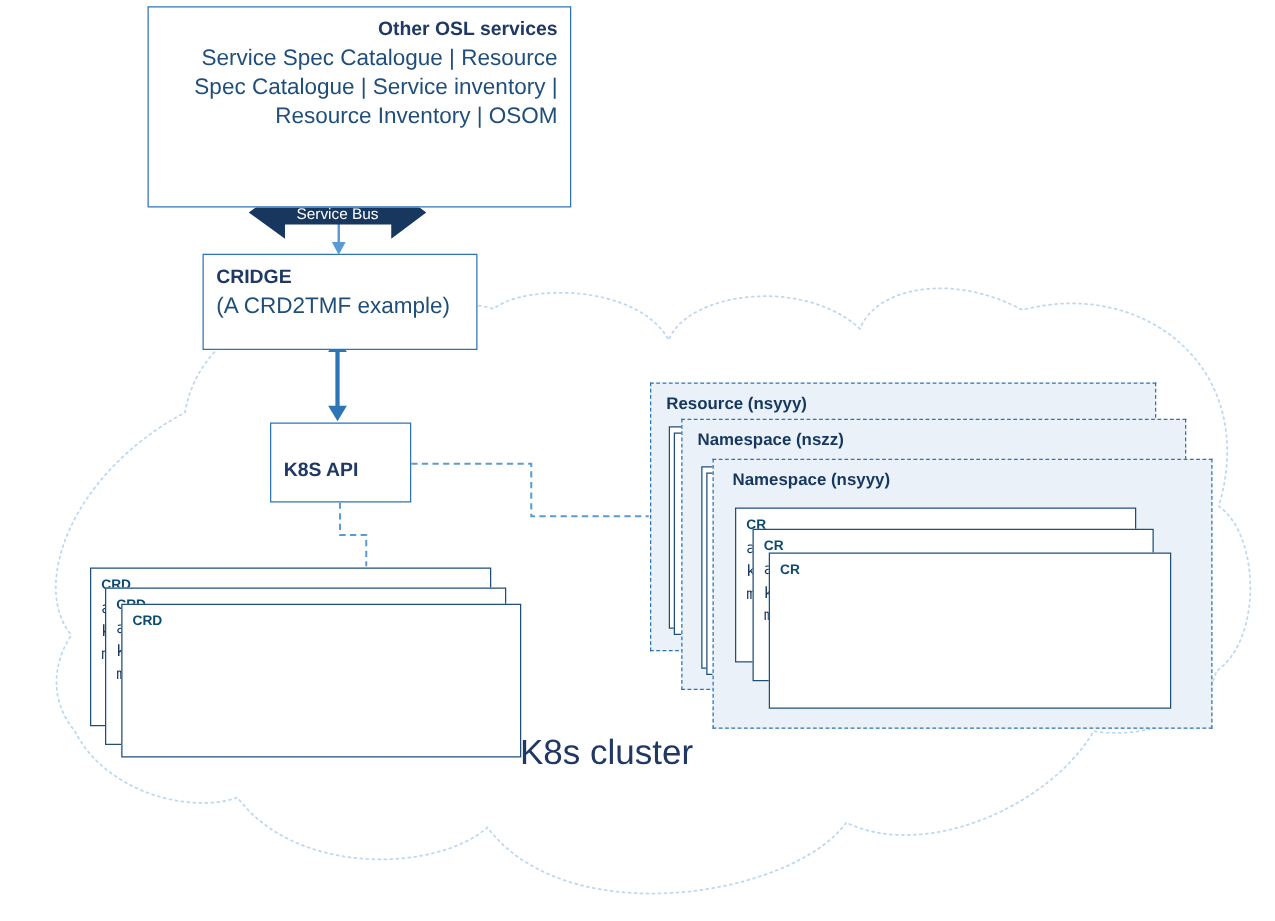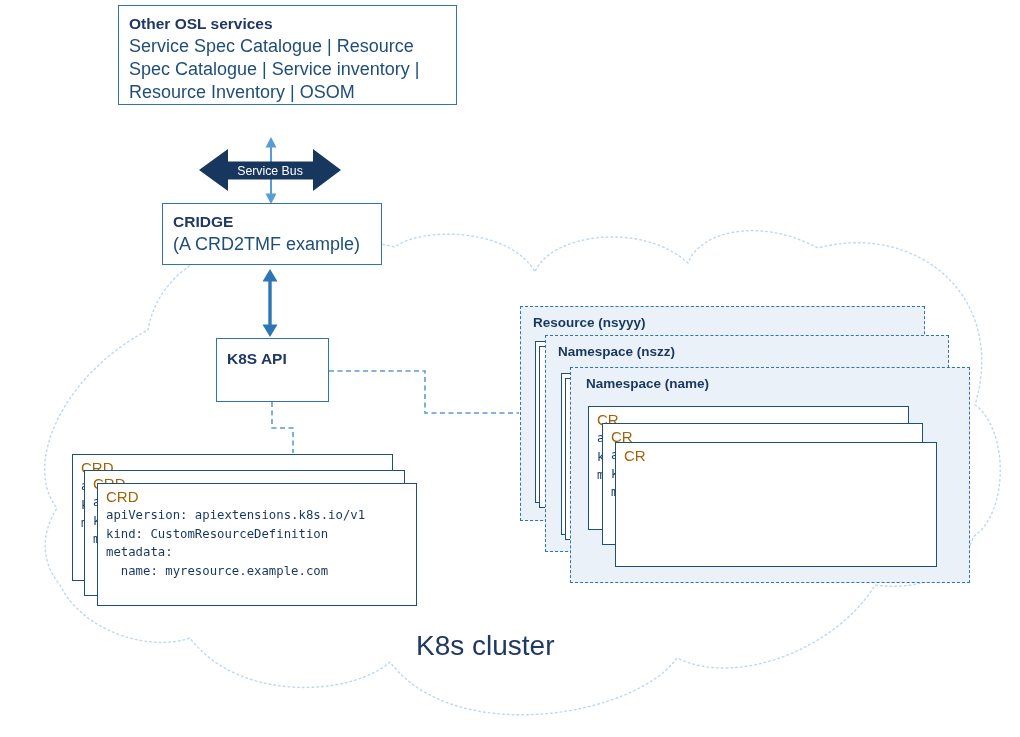--- a/index.html
+++ b/index.html
@@ -33,21 +33,21 @@
   }
   .ns-label { font-weight: bold; font-size: 13.5px; color: #17375E; }
 
   
   .card {
     background: #ffffff;
     border: 1.6px solid #1F4E79;
     padding: 4px 8px;
     overflow: hidden;
   }
-  .card-title { font-weight: normal; font-size: 15px; line-height: 18px; color: #a16207; }
+  .card-title { font-weight: bold; font-size: 11px; line-height: 18px; color: #0c4a6e; }
   .card-code {
     margin: 0;
     font-family: "DejaVu Sans Mono", monospace;
     font-size: 12.3px;
     line-height: 18.5px;
     color: #17375E;
     white-space: pre;
   }
 
   
@@ -96,85 +96,81 @@
       <polygon points="270,269 262.5,281.5 277.5,281.5" fill="#2E75B6"></polygon>
       <polygon points="270,337 262.5,324.5 277.5,324.5" fill="#2E75B6"></polygon>
     </g>
 
     <g>
       <polygon points="199,170 228,149 228,161.5 313,161.5 313,149 341,170 313,191 313,179.5 228,179.5 228,191" fill="#17375E"></polygon>
       <text x="270" y="175" text-anchor="middle" font-size="12.3" font-family="Liberation Sans, sans-serif" fill="#ffffff">Service Bus</text>
     </g>
   </svg>
 
-  <div class="abs box" style="left:118px; top:5px; width:339px; height:100px;">
+  <div class="abs box" style="left:118px; top:5px; width:339px; height:161px;text-align:right;">
     <div class="box-title">Other OSL services</div>
     <div class="box-body">Service Spec Catalogue | Resource Spec Catalogue | Service inventory | Resource Inventory | OSOM</div>
   </div>
 
-  <div class="abs box" style="left:162px; top:203px; width:220px; height:62px;">
+  <div class="abs box" style="left:162px; top:203px; width:220px; height:77px;">
     <div class="box-title">CRIDGE</div>
     <div class="box-body">(A CRD2TMF example)</div>
   </div>
 
-  <div class="abs box" style="left:216px; top:338px; width:113px; height:64px; padding-top:9px;">
+  <div class="abs box" style="left:216px; top:338px; width:113px; height:64px; padding-top:27px;">
     <div class="box-title">K8S API</div>
   </div>
 
   <div class="abs card" style="left:72px;  top:454px; width:321px; height:127px;">
     <div class="card-title">CRD</div>
     <pre class="card-code"><span>apiVersion: apiextensions.k8s.io/v1</span>
 <span>kind: CustomResourceDefinition</span>
 <span>metadata:</span>
 <span>  name: myresource.example.com</span></pre>
   </div>
   <div class="abs card" style="left:84px;  top:470px; width:321px; height:126px;">
     <div class="card-title">CRD</div>
     <pre class="card-code"><span>apiVersion: apiextensions.k8s.io/v1</span>
 <span>kind: CustomResourceDefinition</span>
 <span>metadata:</span>
 <span>  name: myresource.example.com</span></pre>
   </div>
   <div class="abs card" style="left:97px;  top:483px; width:320px; height:123px;">
     <div class="card-title">CRD</div>
-    <pre class="card-code"><span>apiVersion: apiextensions.k8s.io/v1</span>
-<span>kind: CustomResourceDefinition</span>
-<span>metadata:</span>
-<span>  name: myresource.example.com</span></pre>
   </div>
 
   <div class="abs ns" style="left:520px; top:306px; width:405px; height:215px;">
     <div class="ns-label">Resource (nsyyy)</div>
   </div>
   <div class="abs sliver" style="left:535px; top:341px; width:130px; height:162px;"></div>
   <div class="abs sliver" style="left:539px; top:346px; width:130px; height:162px;"></div>
 
   <div class="abs ns" style="left:545px; top:335px; width:404px; height:217px;">
     <div class="ns-label">Namespace (nszz)</div>
   </div>
   <div class="abs sliver" style="left:561px; top:373px; width:130px; height:162px;"></div>
   <div class="abs sliver" style="left:565px; top:378px; width:130px; height:162px;"></div>
 
   <div class="abs ns" style="left:570px; top:367px; width:400px; height:216px; padding-left:15px;">
-    <div class="ns-label">Namespace (name)</div>
+    <div class="ns-label">Namespace (nsyyy)</div>
   </div>
 
   <div class="abs card" style="left:588px; top:406px; width:321px; height:124px;">
     <div class="card-title">CR</div>
     <pre class="card-code"><span>apiVersion: example.com/v1</span>
 <span>kind: Myresource</span>
 <span>metadata:</span>
 <span>  name: example_resource_1</span></pre>
   </div>
   <div class="abs card" style="left:602px; top:423px; width:321px; height:122px;">
     <div class="card-title">CR</div>
     <pre class="card-code"><span>apiVersion: example.com/v1</span>
 <span>kind: Myresource</span>
 <span>metadata:</span>
 <span>  name: example_resource_1</span></pre>
   </div>
   <div class="abs card" style="left:615px; top:442px; width:322px; height:125px;">
     <div class="card-title">CR</div>
   </div>
 
-  <div class="abs cluster-label" style="left:416px; top:586px;margin-top:44px;">K8s cluster</div>
+  <div class="abs cluster-label" style="left:416px; top:586px;">K8s cluster</div>
 
 </div>
 
 </body></html>

